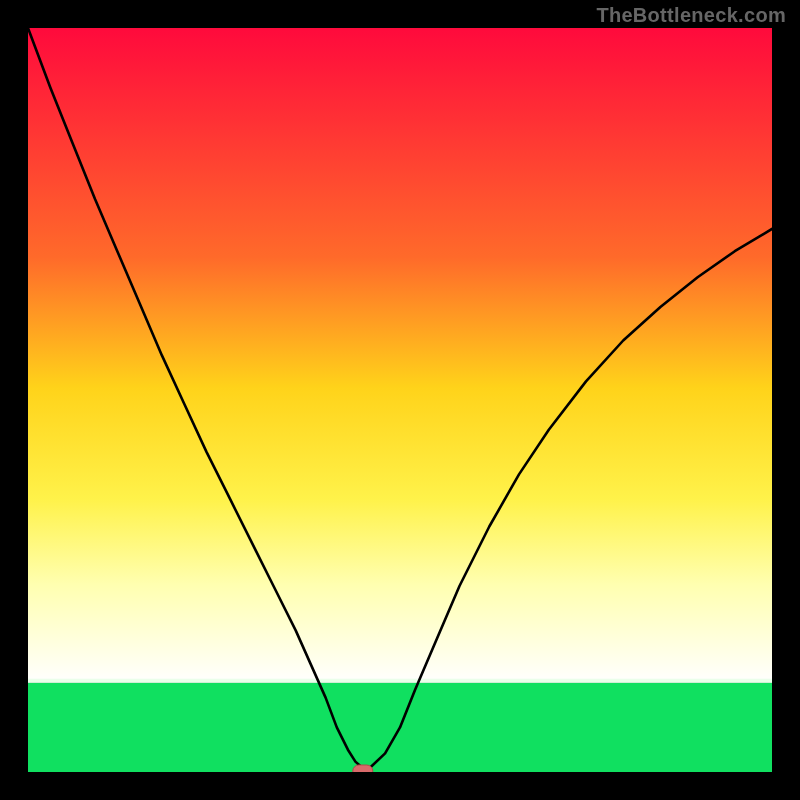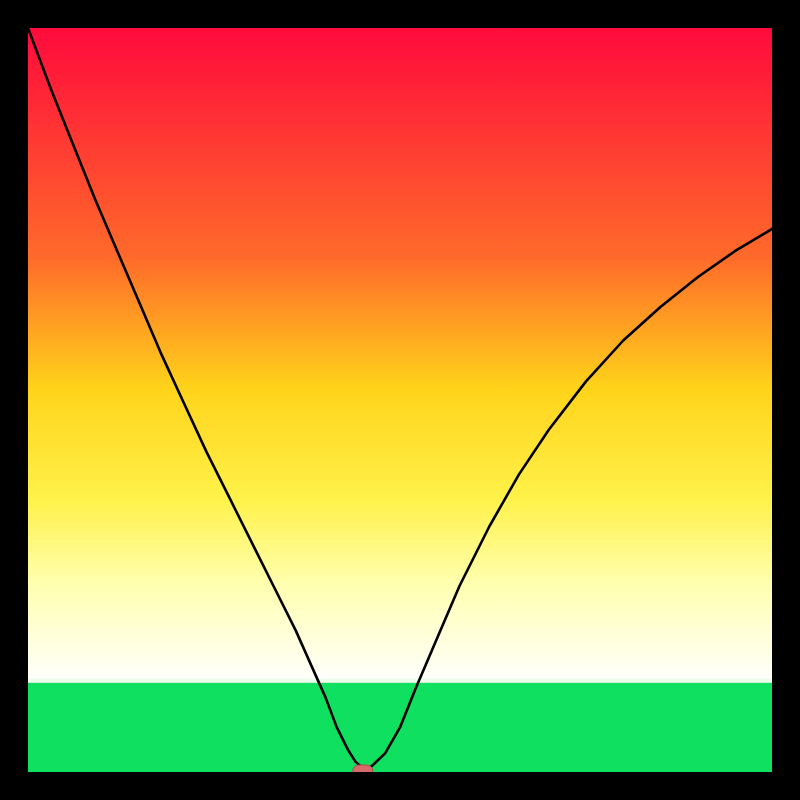--- a/index.html
+++ b/index.html
@@ -37,20 +37,21 @@
   svg {
     display: block;
     width: 744px;
     height: 744px;
   }
 </style>
 </head>
 <body>
 
 <div class="frame">
+  <div class="watermark">TheBottleneck.com</div>
 
   <div class="plot-container">
     <svg id="plot-svg" viewBox="0 0 744 744">
         <defs>
           <linearGradient id="bgGrad" x1="0" y1="0" x2="0" y2="1">
             <stop offset="0%" stop-color="#ff0a3c"></stop>
             <stop offset="35%" stop-color="#ff6a2a"></stop>
             <stop offset="55%" stop-color="#ffd31a"></stop>
             <stop offset="72%" stop-color="#fff24a"></stop>
             <stop offset="85%" stop-color="#ffffb0"></stop>

